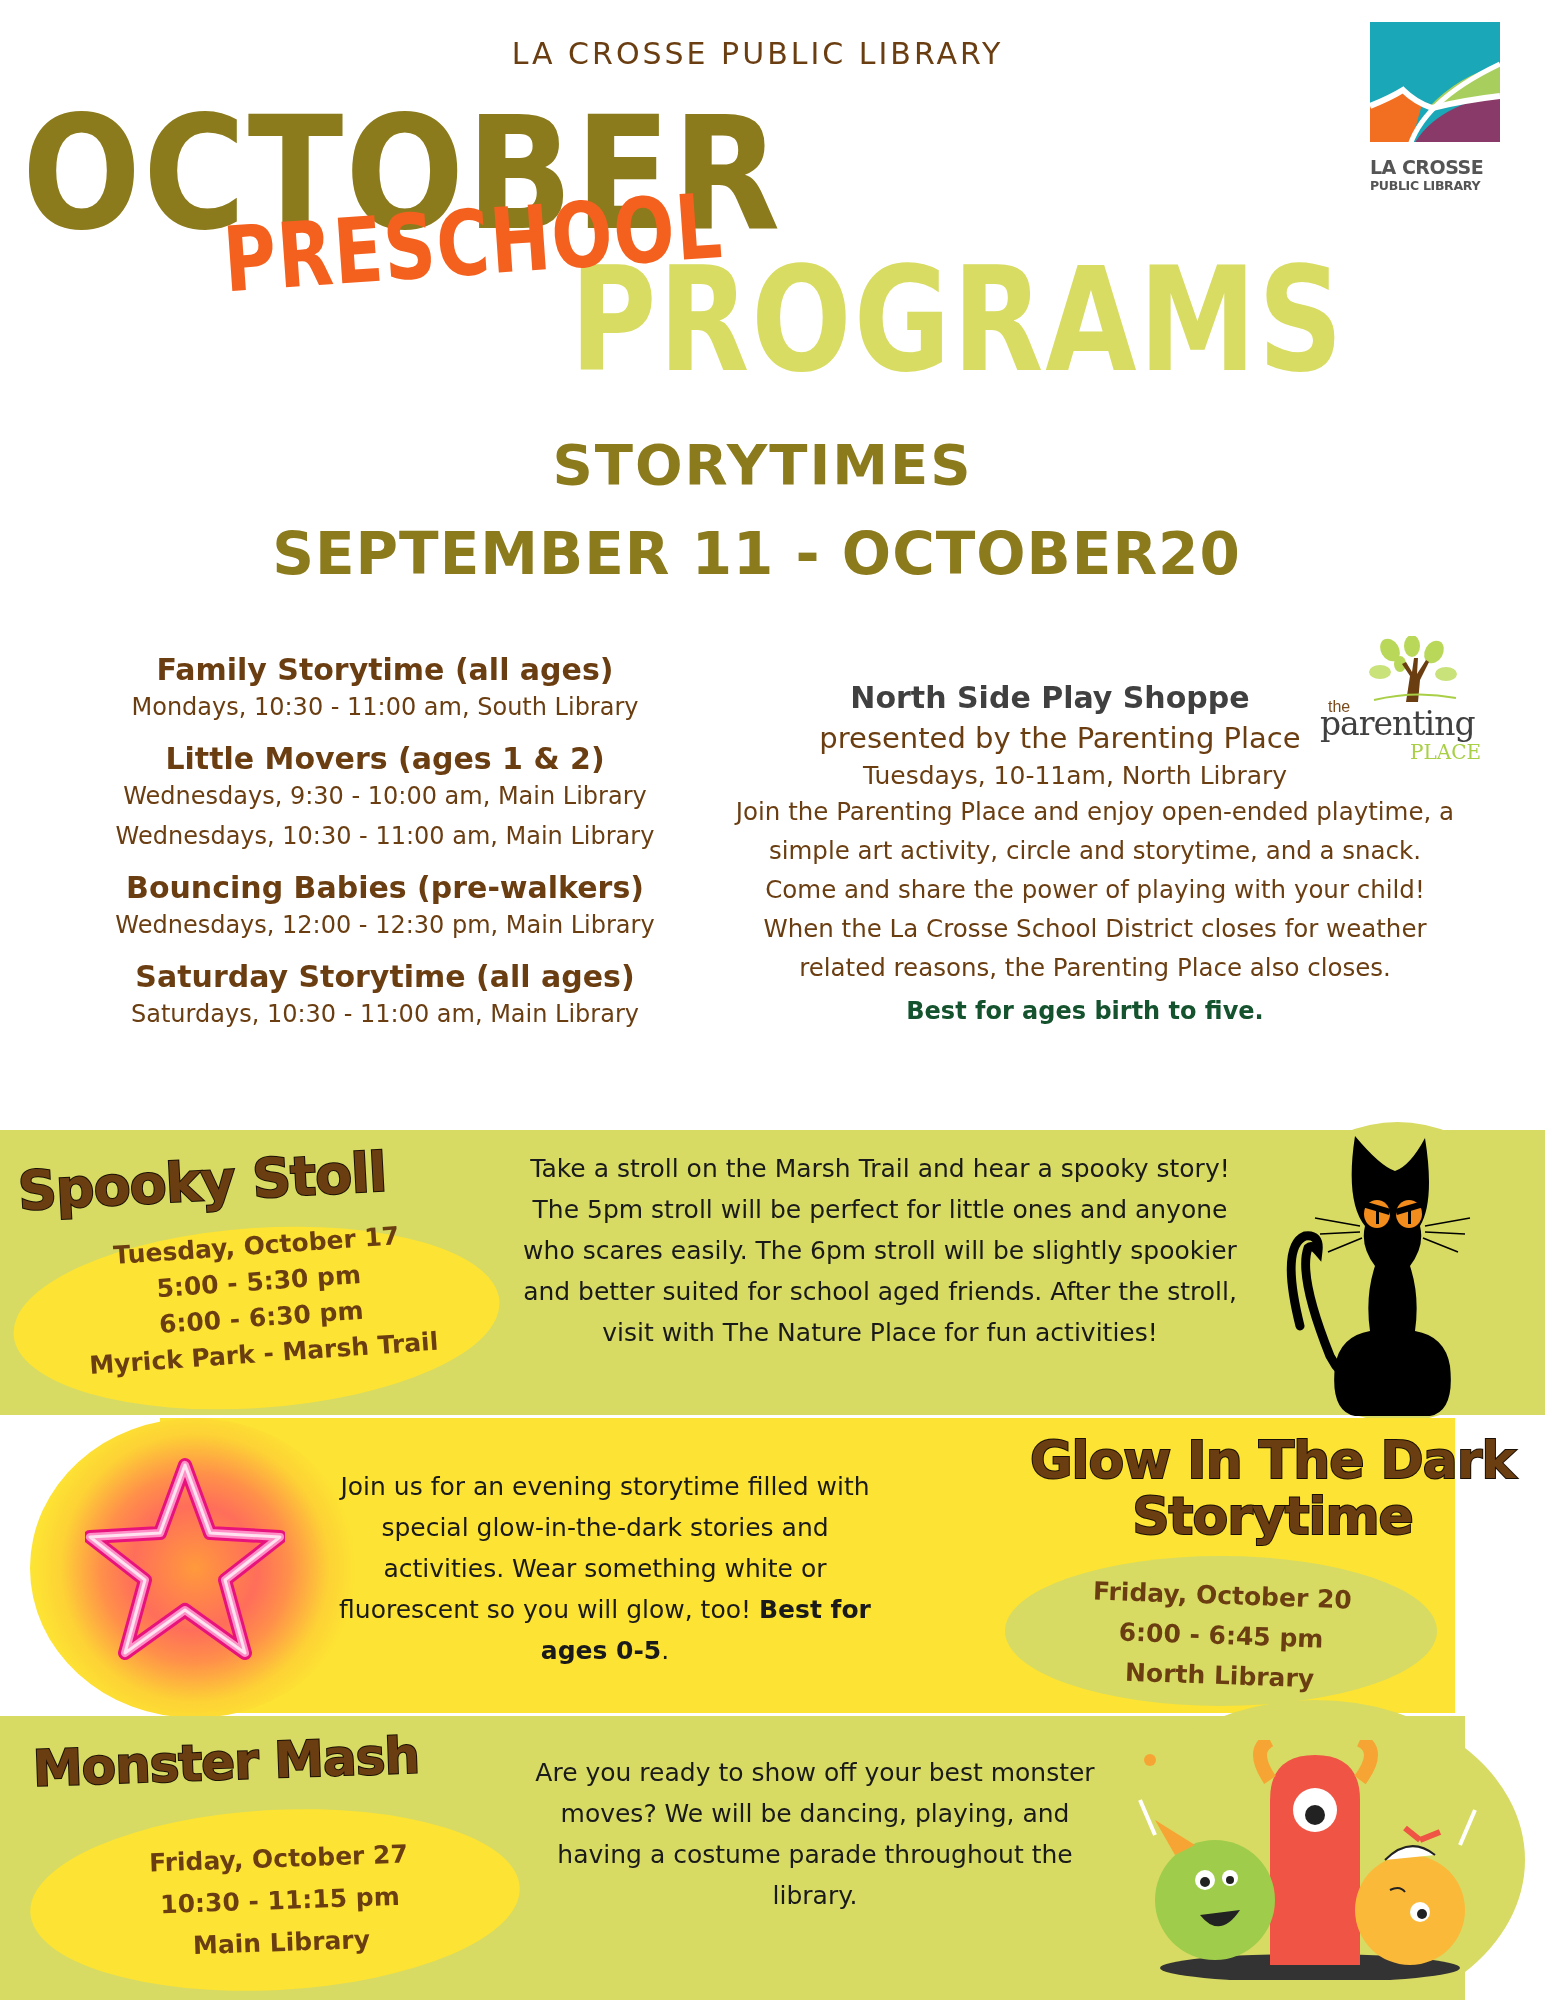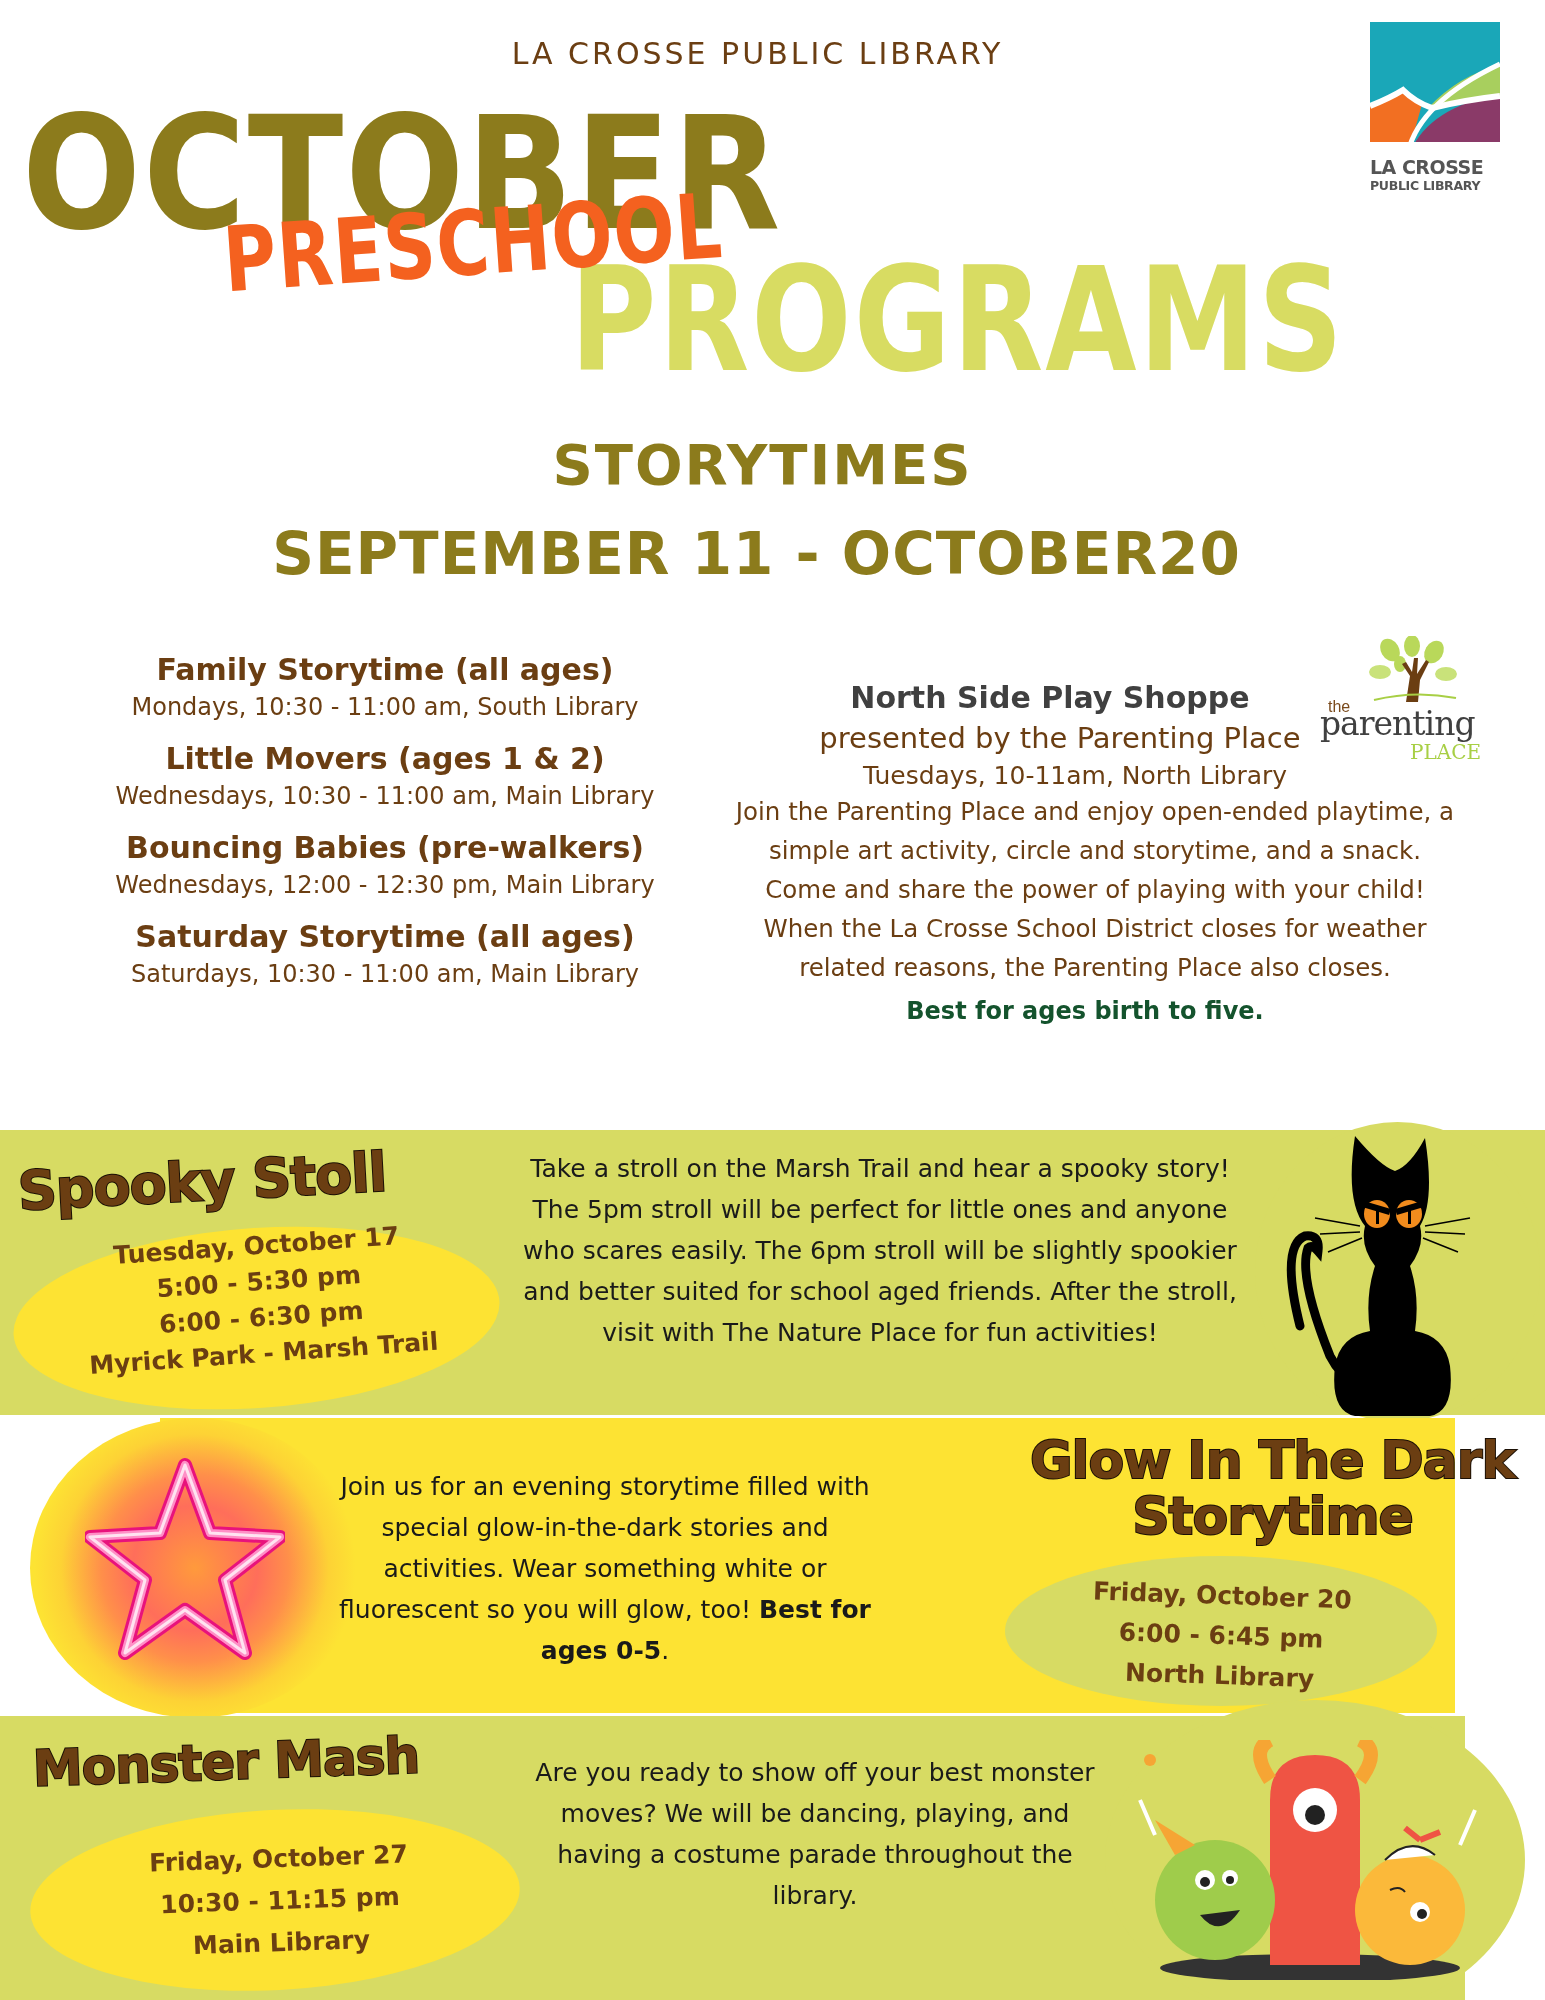--- a/index.html
+++ b/index.html
@@ -127,20 +127,21 @@
     <rect x="0" y="120" width="130" height="10" fill="#fff"></rect>
   </svg>
   <div class="logo-text1">LA CROSSE</div>
   <div class="logo-text2">PUBLIC LIBRARY</div>
 </div>
 
 <div class="abs left-col">
   <div class="prog-title">Family Storytime (all ages)</div>
   <div class="prog-line">Mondays, 10:30 - 11:00 am, South Library</div>
   <div class="prog-title">Little Movers (ages 1 &amp; 2)</div>
+  <div class="prog-line">Wednesdays, 9:30 - 10:00 am, Main Library</div>
   <div class="prog-line">Wednesdays, 10:30 - 11:00 am, Main Library</div>
   <div class="prog-title">Bouncing Babies (pre-walkers)</div>
   <div class="prog-line">Wednesdays, 12:00 - 12:30 pm, Main Library</div>
   <div class="prog-title">Saturday Storytime (all ages)</div>
   <div class="prog-line">Saturdays, 10:30 - 11:00 am, Main Library</div>
 </div>
 
 <div class="abs right-col">
   <div class="ps-title">North Side Play Shoppe</div>
   <div class="ps-sub">presented by the Parenting Place</div>

